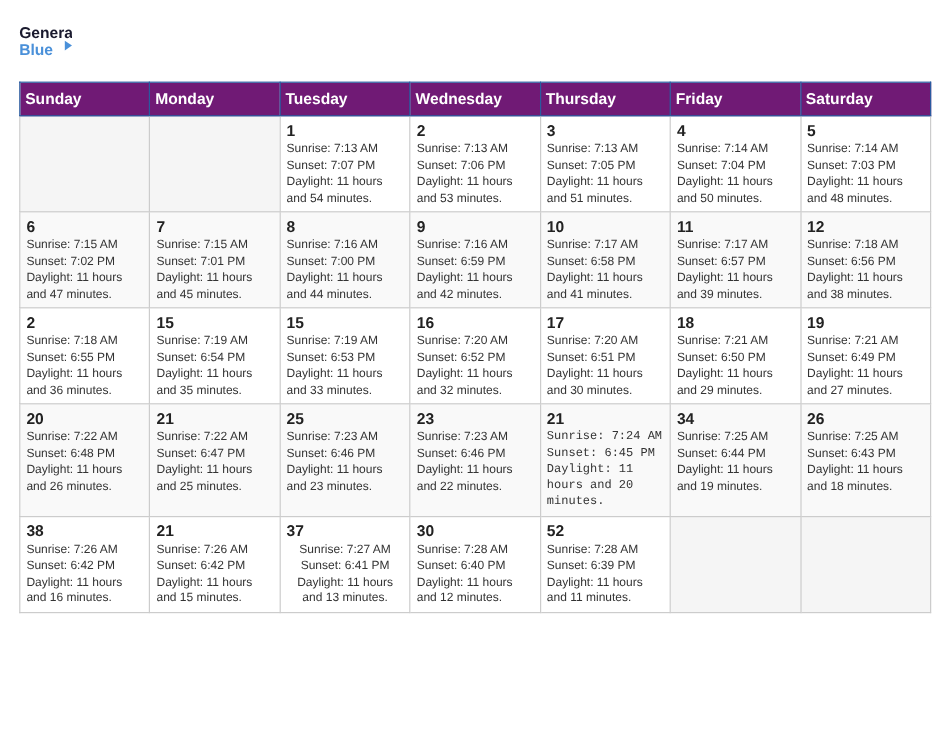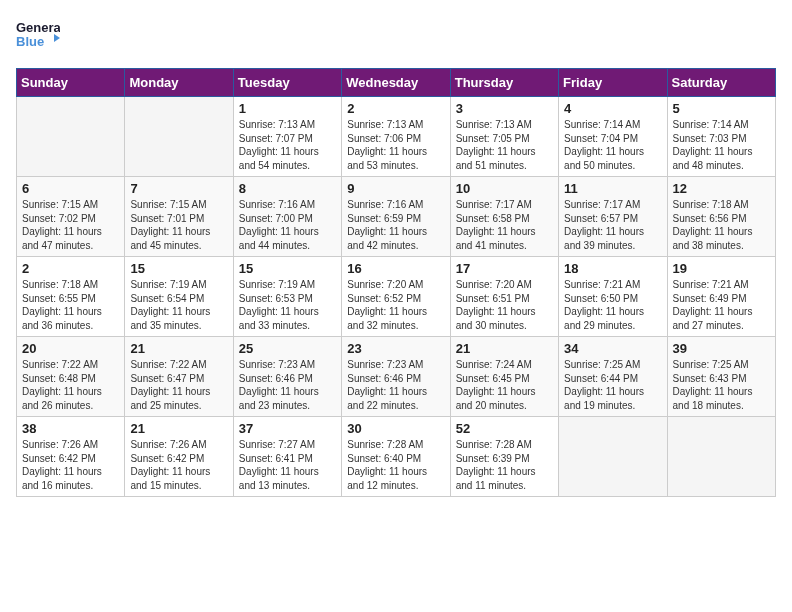--- a/index.html
+++ b/index.html
@@ -247,53 +247,53 @@
 Daylight: 11 hours and 23 minutes.</div>
         </td>
         <td>
           <span class="day-number">23</span>
           <div class="day-info" style="white-space: pre-line;">Sunrise: 7:23 AM
 Sunset: 6:46 PM
 Daylight: 11 hours and 22 minutes.</div>
         </td>
         <td>
           <span class="day-number">21</span>
-          <div class="day-info" style="white-space: pre-line;">Sunrise: 7:24 AM
+          <div class="day-info" style="white-space: pre-line; font-family: Liberation Mono, monospace;">Sunrise: 7:24 AM
 Sunset: 6:45 PM
 Daylight: 11 hours and 20 minutes.</div>
         </td>
         <td>
           <span class="day-number">34</span>
           <div class="day-info" style="white-space: pre-line;">Sunrise: 7:25 AM
 Sunset: 6:44 PM
 Daylight: 11 hours and 19 minutes.</div>
         </td>
         <td>
-          <span class="day-number">39</span>
+          <span class="day-number">26</span>
           <div class="day-info" style="white-space: pre-line;">Sunrise: 7:25 AM
 Sunset: 6:43 PM
 Daylight: 11 hours and 18 minutes.</div>
         </td>
       </tr>
       <tr>
         <td>
           <span class="day-number">38</span>
           <div class="day-info" style="white-space: pre-line;">Sunrise: 7:26 AM
 Sunset: 6:42 PM
 Daylight: 11 hours and 16 minutes.</div>
         </td>
         <td>
           <span class="day-number">21</span>
           <div class="day-info" style="white-space: pre-line;">Sunrise: 7:26 AM
 Sunset: 6:42 PM
 Daylight: 11 hours and 15 minutes.</div>
         </td>
         <td>
           <span class="day-number">37</span>
-          <div class="day-info" style="white-space: pre-line;">Sunrise: 7:27 AM
+          <div class="day-info" style="white-space: pre-line; text-align: center;">Sunrise: 7:27 AM
 Sunset: 6:41 PM
 Daylight: 11 hours and 13 minutes.</div>
         </td>
         <td>
           <span class="day-number">30</span>
           <div class="day-info" style="white-space: pre-line;">Sunrise: 7:28 AM
 Sunset: 6:40 PM
 Daylight: 11 hours and 12 minutes.</div>
         </td>
         <td>

